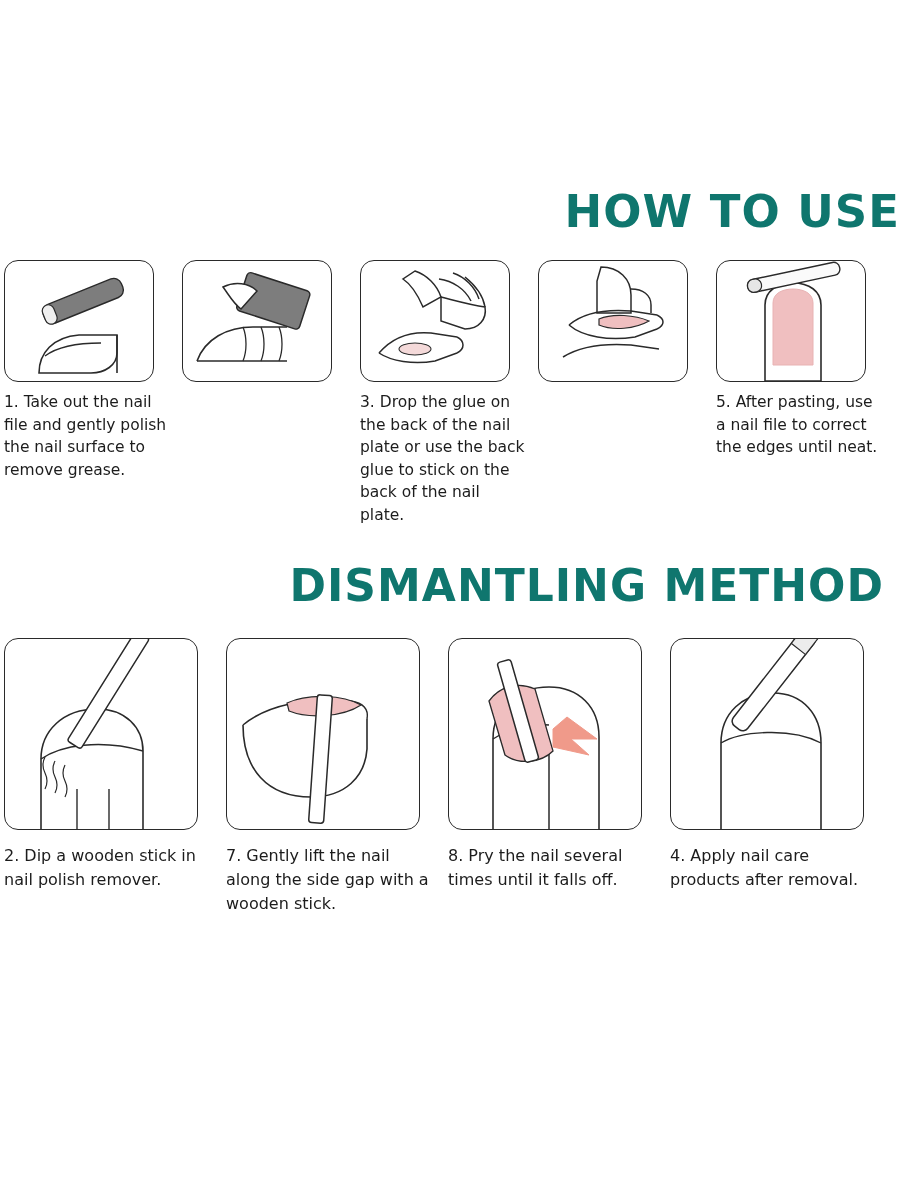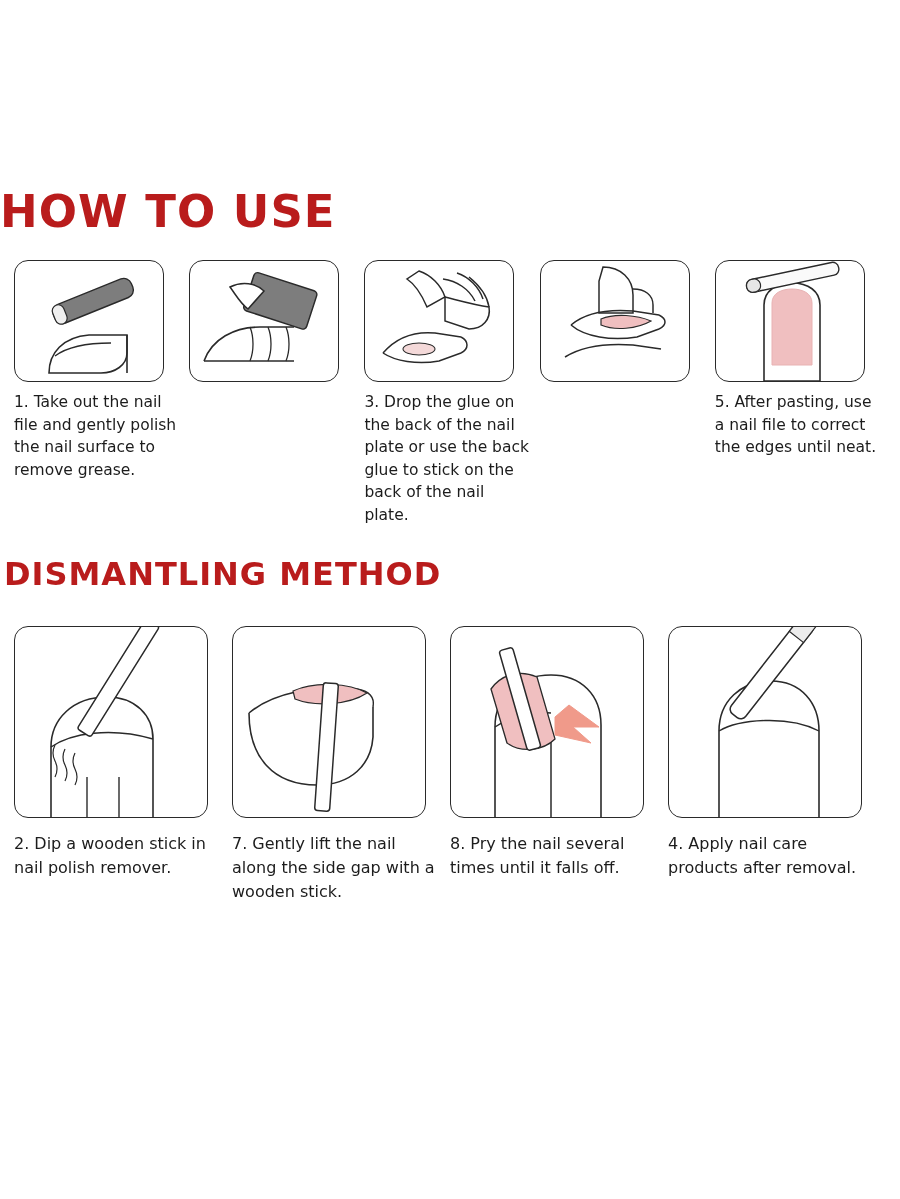--- a/index.html
+++ b/index.html
@@ -17,44 +17,44 @@
   }
   .page {
     width: 900px;
     height: 1199px;
     position: relative;
     box-sizing: border-box;
   }
 
   
   .section-title {
-    text-align: left;
+    text-align: right;
     font-weight: 700;
     letter-spacing: 1px;
-    color: #b91c1c;
+    color: #0f766e;
     font-family: "DejaVu Sans", sans-serif;
   }
   #title-how-to-use {
     font-size: 45px;
     margin: 0;
     padding-top: 186px;
     line-height: 52px;
   }
   #title-dismantling {
-    font-size: 32px;
-    margin: 4px;
+    font-size: 44px;
+    margin: 16px;
     padding-top: 18px;
     line-height: 52px;
   }
 
   
   .steps {
     display: flex;
     justify-content: flex-start;
-    padding: 0 14px;
+    padding: 0 4px;
     box-sizing: border-box;
   }
   .steps.five { margin-top: 22px; }
   .steps.four { margin-top: 26px; }
 
   .step {
     box-sizing: border-box;
   }
   .steps.five .step { width: 174px; margin-right: 4px; }
   .steps.five .step:last-child { margin-right: 0; }

